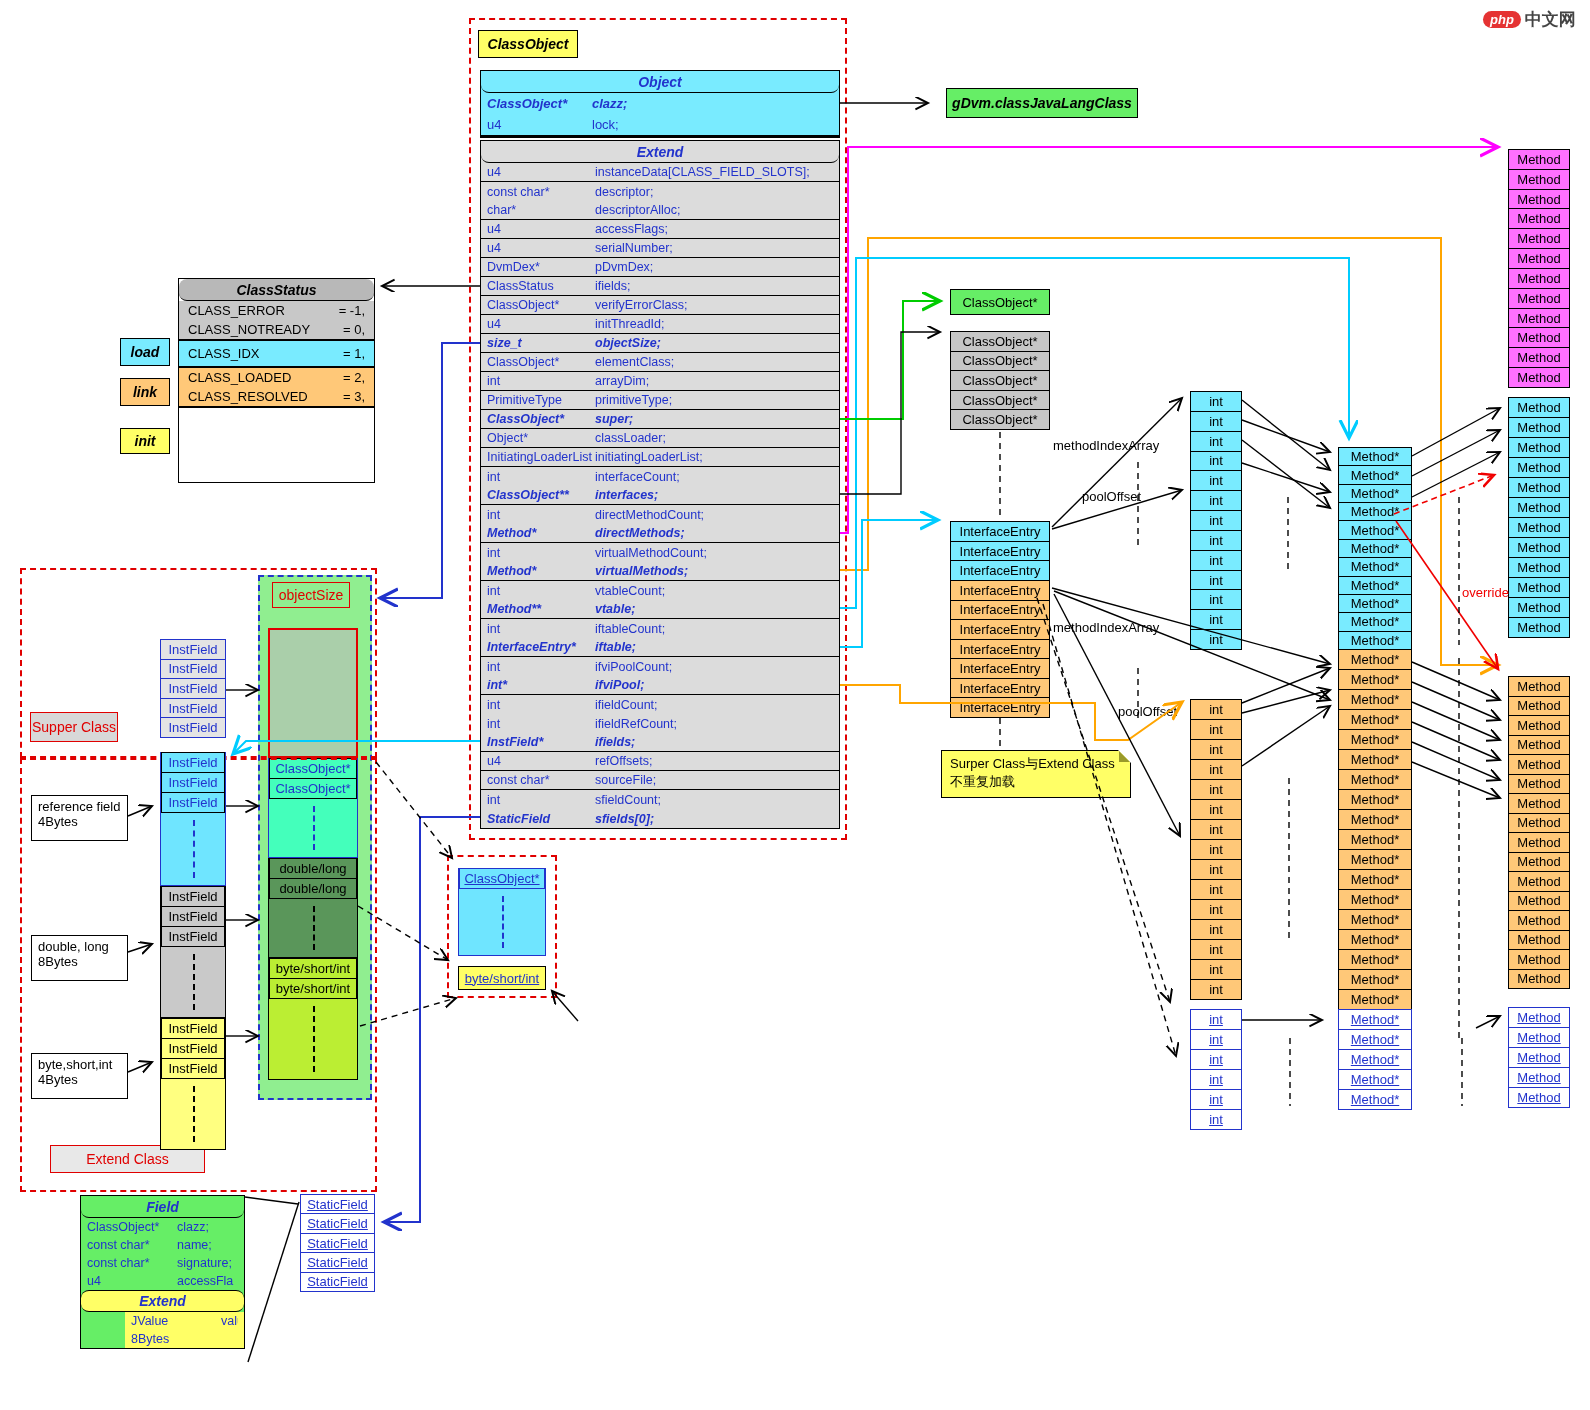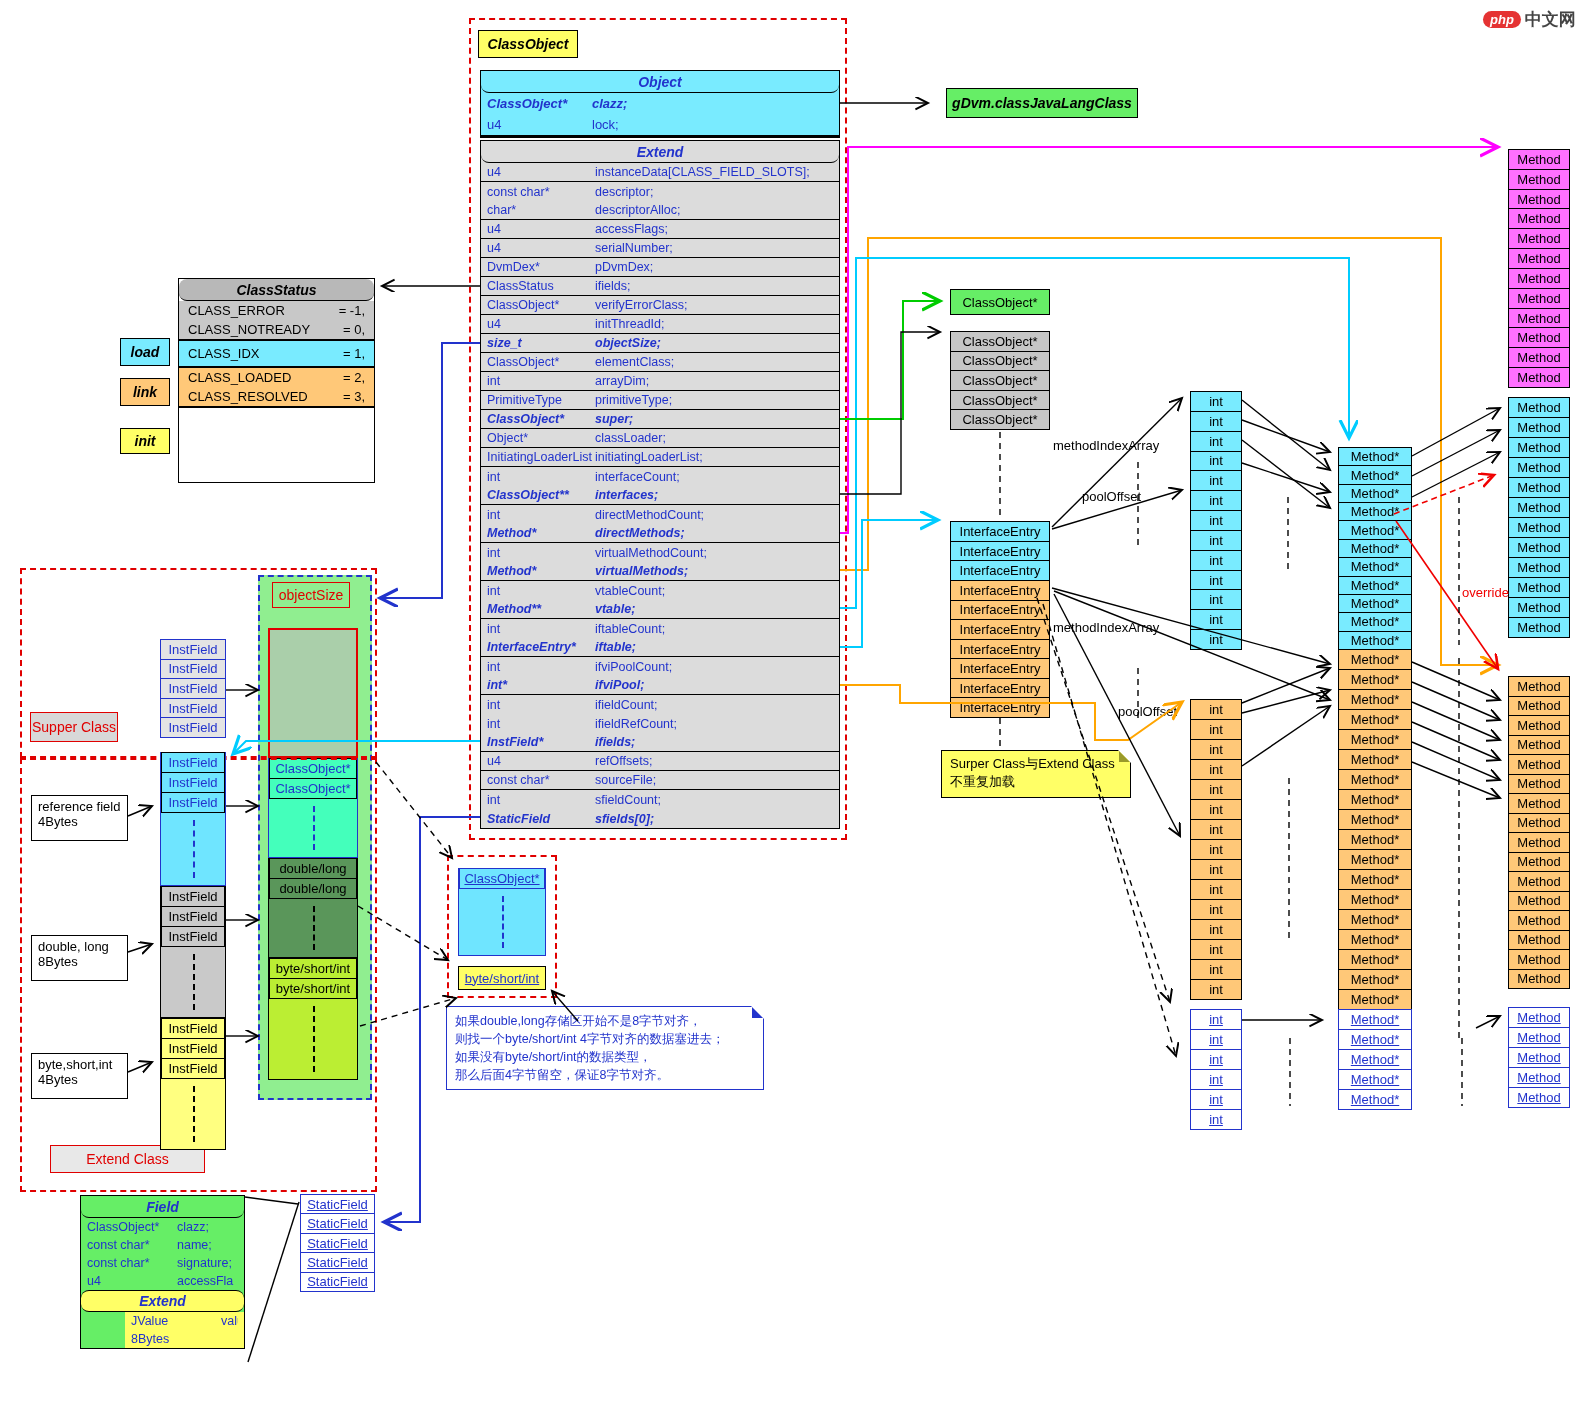--- a/index.html
+++ b/index.html
@@ -329,28 +329,20 @@
 
   <div class="abs" style="left:447px;top:855px;width:110px;height:143px;border:2px dashed #E00000;"></div>
   <div class="sect" style="left:458px;top:868px;width:88px;height:88px;background:#6FE5FF;border:1px solid #2233CC;">
     <div class="rows" style="color:#2233CC;">
         <div style="width:100%;text-decoration:underline;border-color:#2233CC;">ClassObject*</div>
       </div>
     <div class="vdash b"></div>
   </div>
   <div class="abs" style="left:458px;top:966px;width:88px;height:24px;background:#FFFF66;border:1px solid #000;display:flex;align-items:center;justify-content:center;font-size:13px;color:#2233CC;text-decoration:underline;">byte/short/int</div>
 
-  <div class="abs noteblue dogear" style="left:446px;top:1006px;width:318px;height:84px;border:1.5px solid #2233CC;background:#fff;padding:5px 8px;">
-    <div style="font-size:12.5px;line-height:18px;color:#2233CC;">
-        <div>如果double,long存储区开始不是8字节对齐，</div>
-        <div>则找一个byte/short/int 4字节对齐的数据塞进去；</div>
-        <div>如果没有byte/short/int的数据类型，</div>
-        <div>那么后面4字节留空，保证8字节对齐。</div>
-      </div>
-  </div>
 
   <div class="struct" style="left:80px;top:1195px;width:165px;background:#66EE66;">
     <div class="shead">Field</div>
     <div class="frows">
         <div>
           <span class="t">ClassObject*</span>
           <span class="n">clazz;</span>
         </div>
         <div>
           <span class="t">const char*</span>

